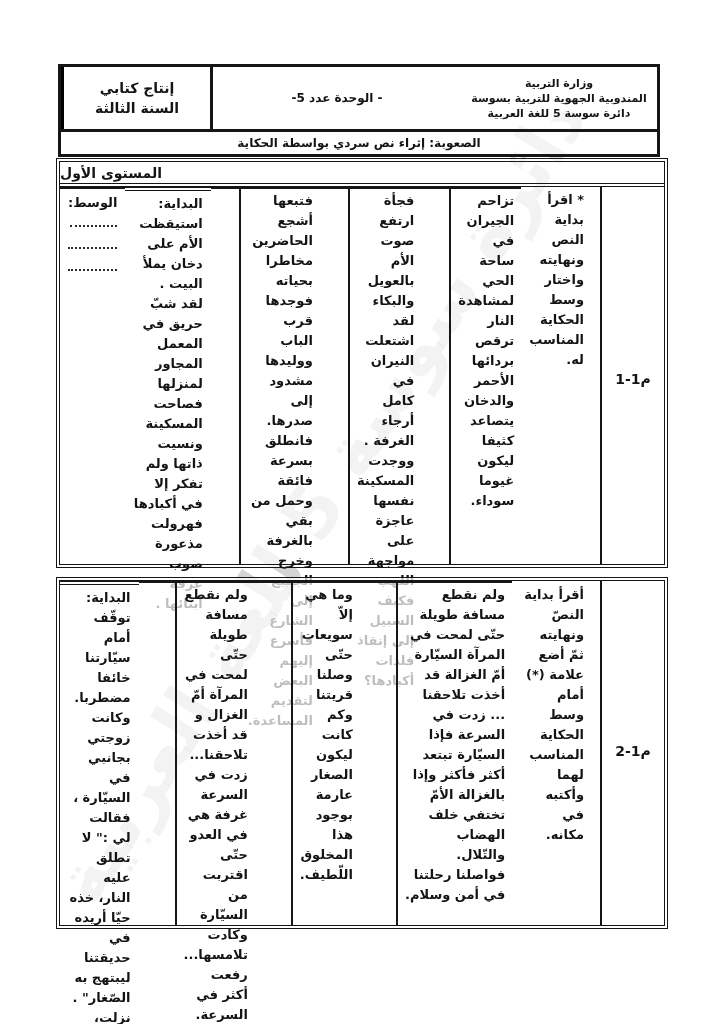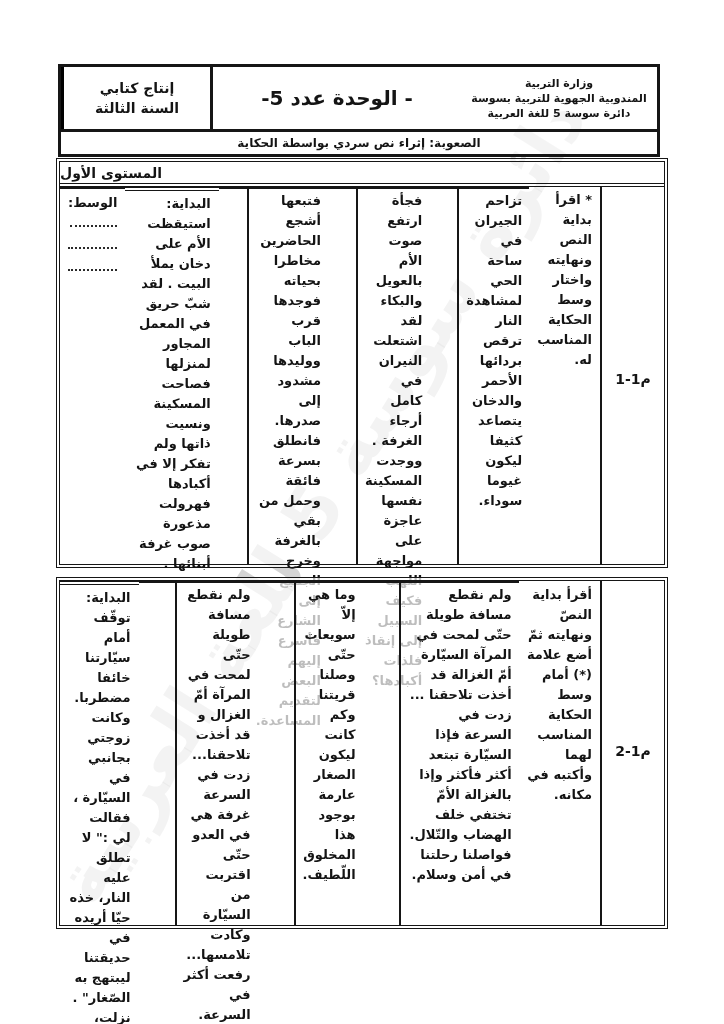--- a/index.html
+++ b/index.html
@@ -29,41 +29,41 @@
 
   
   .header{
     position:absolute;top:64px;right:64px;width:596px;
     border:3px solid #161616;
     background:rgba(255,255,255,0.75);
   }
   .hrow1{display:flex;border-bottom:3px solid #161616;min-height:62px;}
   .cell{display:flex;flex-direction:column;justify-content:center;text-align:center;padding:4px 3px;}
   .cell-ministry{width:190px;font-size:11px;line-height:15px;}
-  .cell-unit{flex:1;font-size:20px;border-left:3px solid #161616;}
+  .cell-unit{flex:1;font-size:12px;border-left:3px solid #161616;}
   .cell-subject{width:140px;font-size:14px;line-height:20px;border-left:3px solid #000000;}
   .hrow2{text-align:center;font-size:12px;padding:4px 2px;}
 
   
   .section{
     position:absolute;right:56px;width:604px;
     border:4px double #161616;
     display:flex;flex-direction:column;
     background:rgba(255,255,255,0.72);
   }
   .s1{top:158px;height:402px;}
   .s2{top:577px;height:344px;}
   .sec-title{
     text-align:left;font-size:14px;padding:3px 0 2px;
     border-bottom:4px double #161616;
   }
   .sec-body{display:flex;flex:1;min-height:0;}
   .labelcol{
     width:62px;border-left:2px solid #161616;
-    position:relative;text-align:center;flex:none;
+    position:relative;text-align:center;flex:none;margin-left:8px;
   }
   .mlabel{position:absolute;left:0;right:0;font-size:14px;}
   .s1 .mlabel{top:184px;}
   .s2 .mlabel{top:162px;}
   .content{flex:1;display:flex;flex-direction:row;min-width:0;}
 
   .row{font-size:13px;line-height:20px;}
   .row + .row{border-top:2px solid #161616;}
   .instr{padding:3px 8px 2px;}
   .s2 .instr{padding:4px 8px;}

